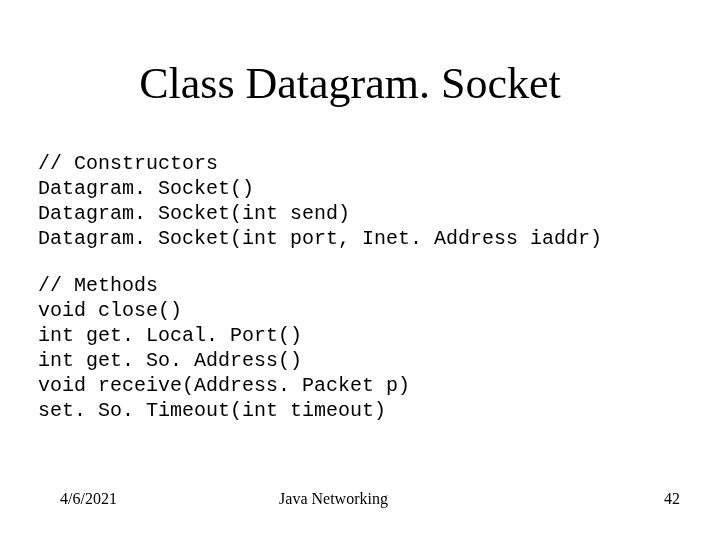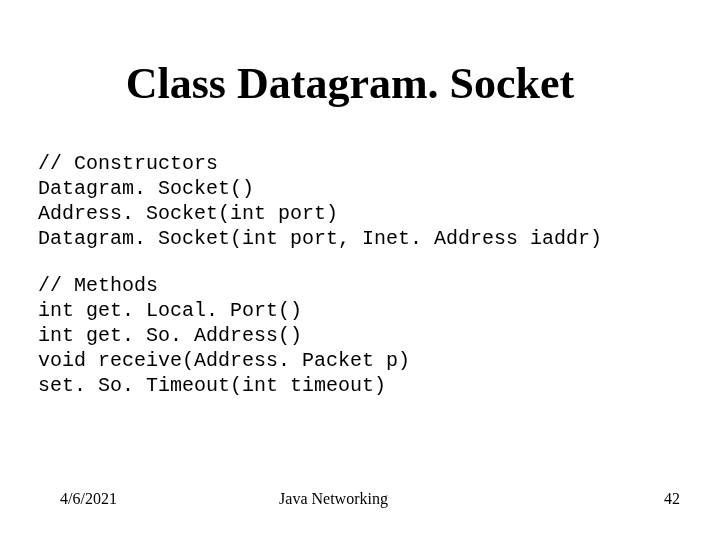--- a/index.html
+++ b/index.html
@@ -18,21 +18,21 @@
     height: 540px;
     box-sizing: border-box;
   }
   .title {
     position: absolute;
     top: 58px;
     left: 0;
     width: 700px;
     text-align: center;
     font-size: 44px;
-    font-weight: bold;
+    font-weight: normal;
   }
   .body-area {
     position: absolute;
     top: 151px;
     left: 38px;
     right: 38px;
   }
   .code-block {
     font-family: "Courier New", Courier, monospace;
     font-size: 20px;
@@ -72,26 +72,27 @@
 <body>
 
 <div class="slide">
 
   <div class="title">Class Datagram. Socket</div>
 
   <div class="body-area">
 
     <div class="code-block">// Constructors</div>
     <div class="code-block">Datagram. Socket()</div>
-    <div class="code-block">Address. Socket(int port)</div>
+    <div class="code-block">Datagram. Socket(int send)</div>
     <div class="code-block">Datagram. Socket(int port, Inet. Address iaddr)</div>
 
     <div class="section-gap"></div>
 
     <div class="code-block">// Methods</div>
+    <div class="code-block">void close()</div>
     <div class="code-block">int get. Local. Port()</div>
     <div class="code-block">int get. So. Address()</div>
     <div class="code-block">void receive(Address. Packet p)</div>
     <div class="code-block">set. So. Timeout(int timeout)</div>
 
   </div>
 
   <div class="footer">
     <div class="footer-date">4/6/2021</div>
     <div class="footer-title">Java Networking</div>

